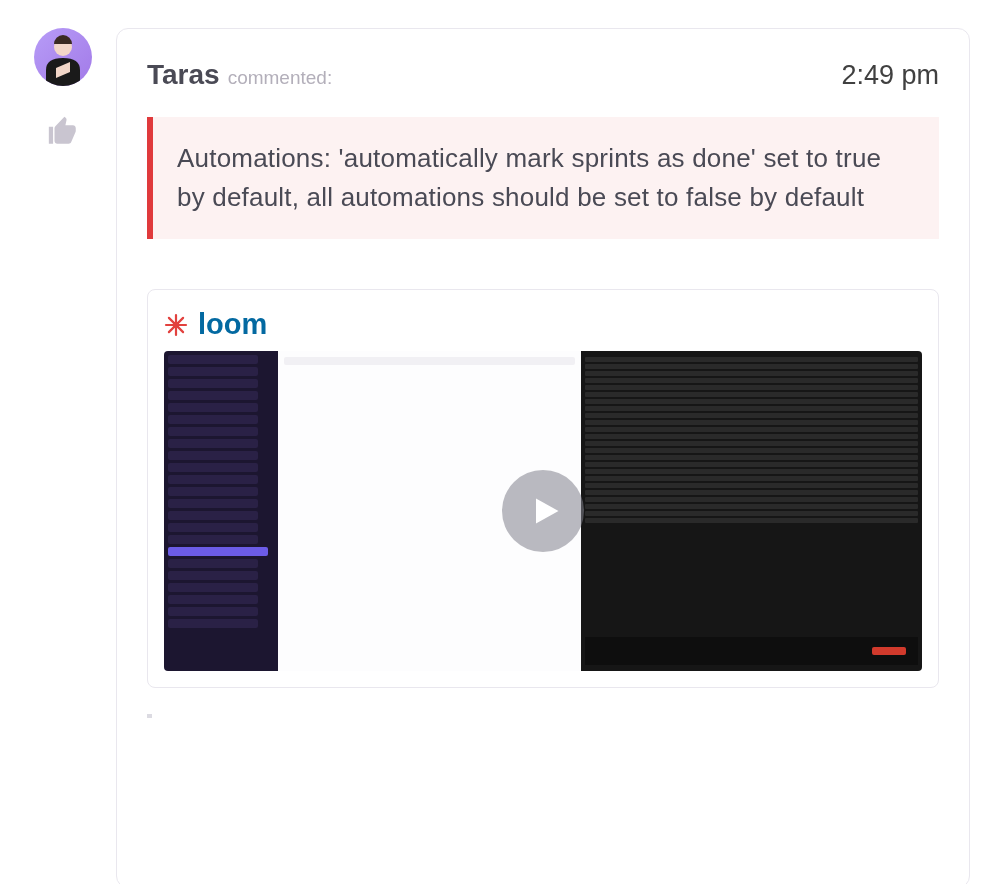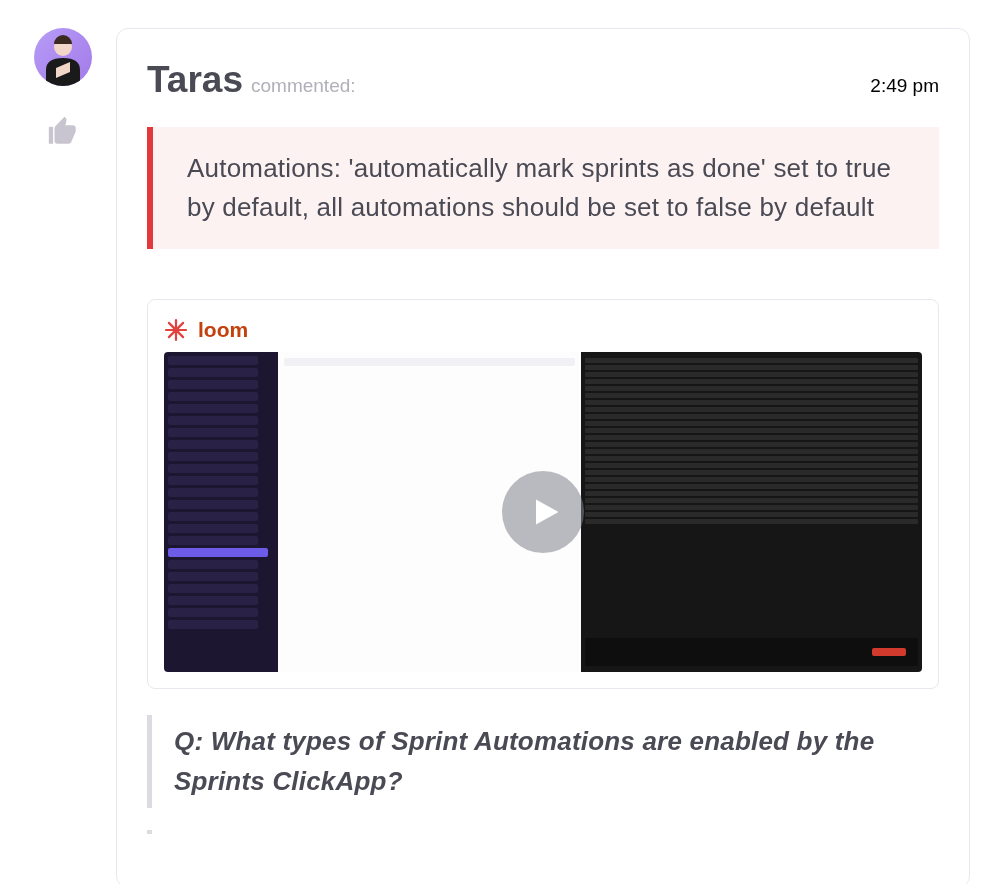--- a/index.html
+++ b/index.html
@@ -43,37 +43,37 @@
     min-height: 860px;
   }
   .header {
     display: flex;
     align-items: baseline;
     justify-content: space-between;
     margin-bottom: 26px;
   }
   .author-line { display: flex; align-items: baseline; gap: 8px; }
   .author-name {
-    font-size: 37px;
+    font-size: 28px;
     font-weight: 700;
     color: #4a4a55;
   }
   .commented {
     font-size: 19px;
     color: #b3afba;
     font-weight: 400;
   }
   .timestamp {
-    font-size: 19px;
-    color: #000000;
+    font-size: 27px;
+    color: #404040;
   }
   .callout {
     border-left: 6px solid #e03a3c;
     background: #fdf2f2;
-    padding: 22px 34px;
+    padding: 22px 24px;
     font-size: 26px;
     line-height: 1.5;
     letter-spacing: 0.2px;
     color: #4a4a55;
     margin-bottom: 50px;
   }
   .embed {
     border: 1px solid #e9e7ee;
     border-radius: 8px;
     padding: 18px 16px 16px 16px;
@@ -83,23 +83,23 @@
     display: flex;
     align-items: center;
     gap: 10px;
     margin-bottom: 10px;
   }
   .loom-logo {
     width: 24px; height: 24px;
     display: flex; align-items: center; justify-content: center;
   }
   .loom-name {
-    font-size: 21px;
+    font-size: 29px;
     font-weight: 700;
-    color: #c2410c;
+    color: #0369a1;
   }
   .embed-title {
     font-size: 25px;
     color: #8b8795;
     margin-bottom: 14px;
   }
   .video-thumb {
     position: relative;
     width: 100%;
     height: 320px;
@@ -275,17 +275,16 @@
             </div>
         </div>
         <div class="play-btn">
           <svg viewBox="0 0 24 24">
               <path d="M4 2 L22 12 L4 22 Z"></path>
             </svg>
         </div>
       </div>
     </div>
 
-    <div class="quote2">Q: What types of Sprint Automations are enabled by the Sprints ClickApp?</div>
     <div class="quote3">A</div>
 
   </div>
 </div>
 
 </body></html>

